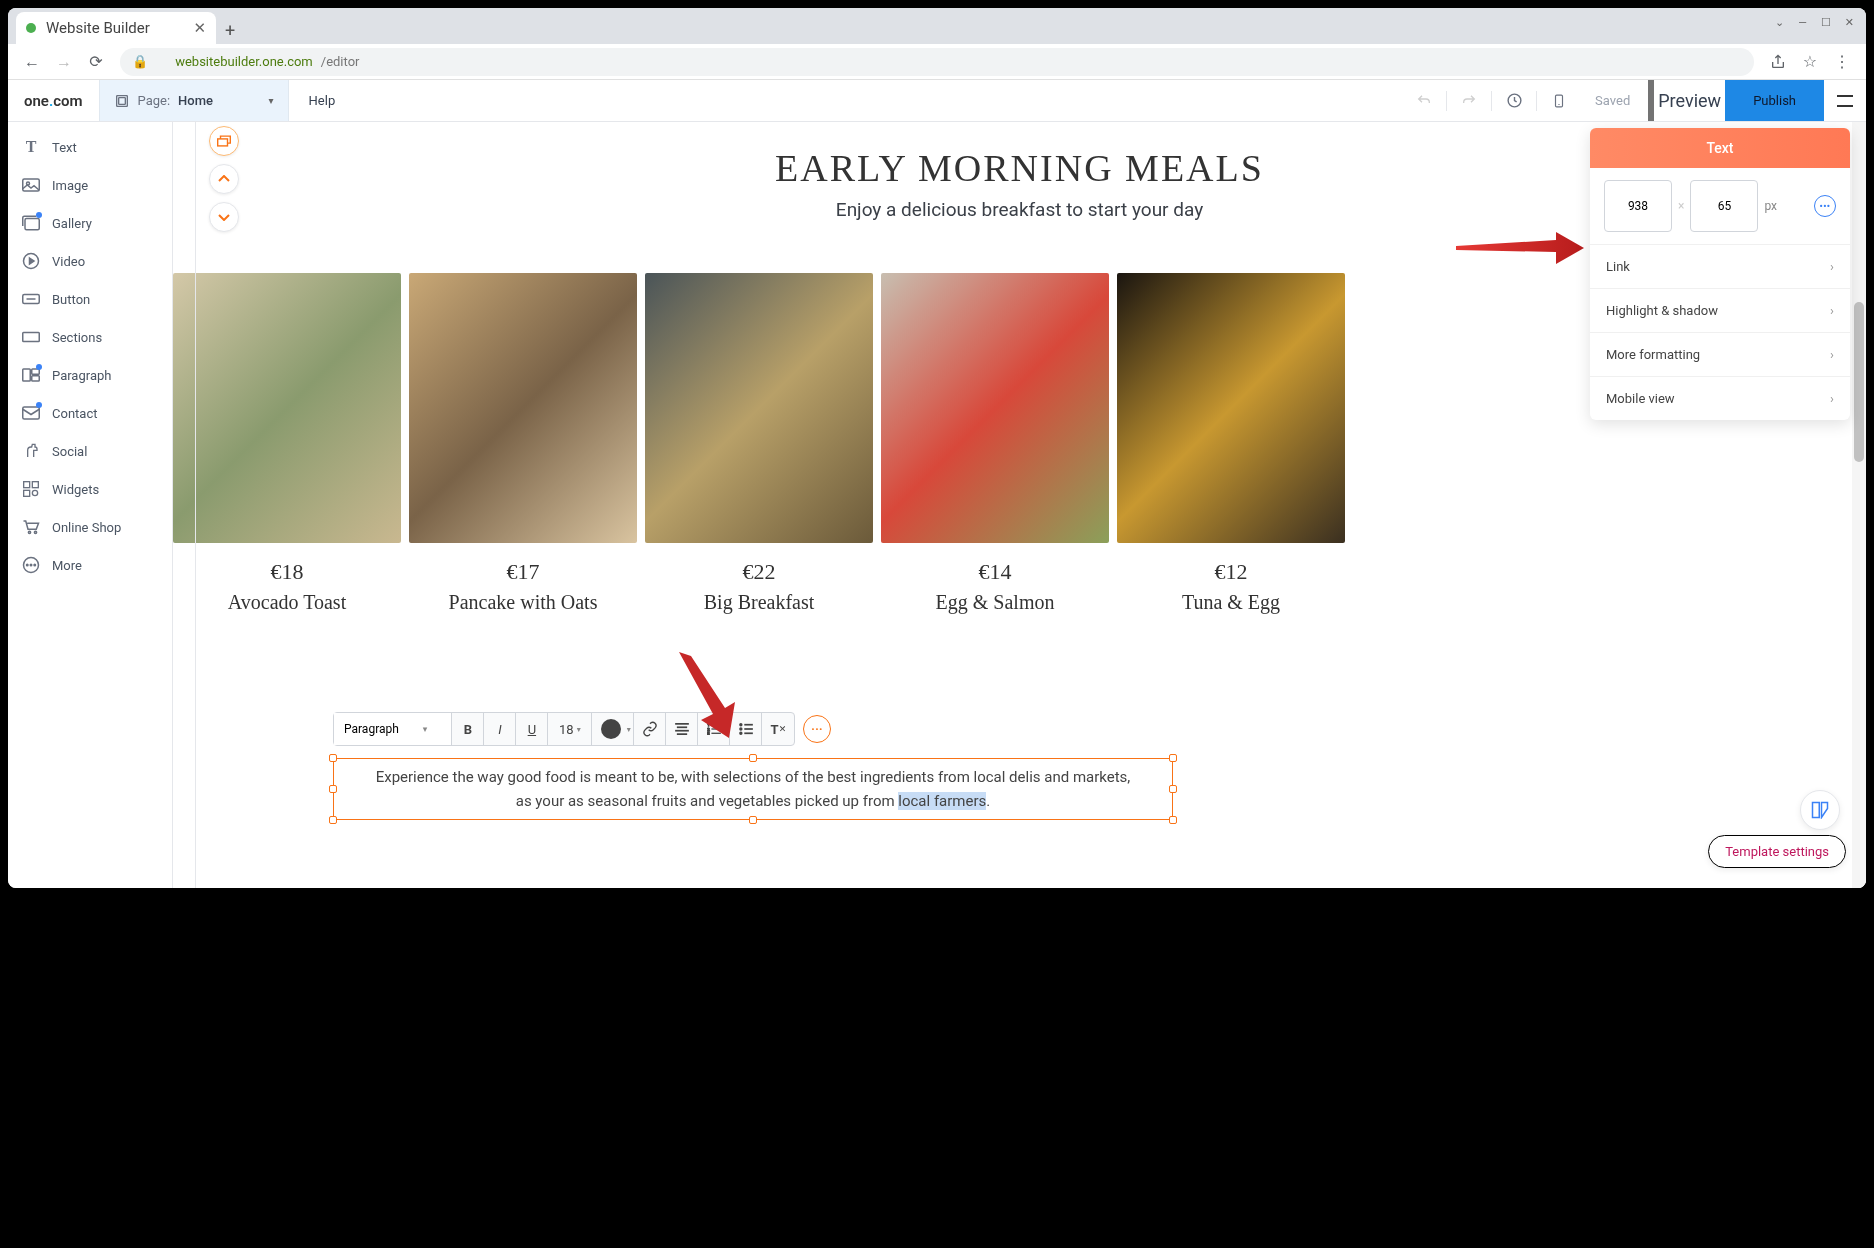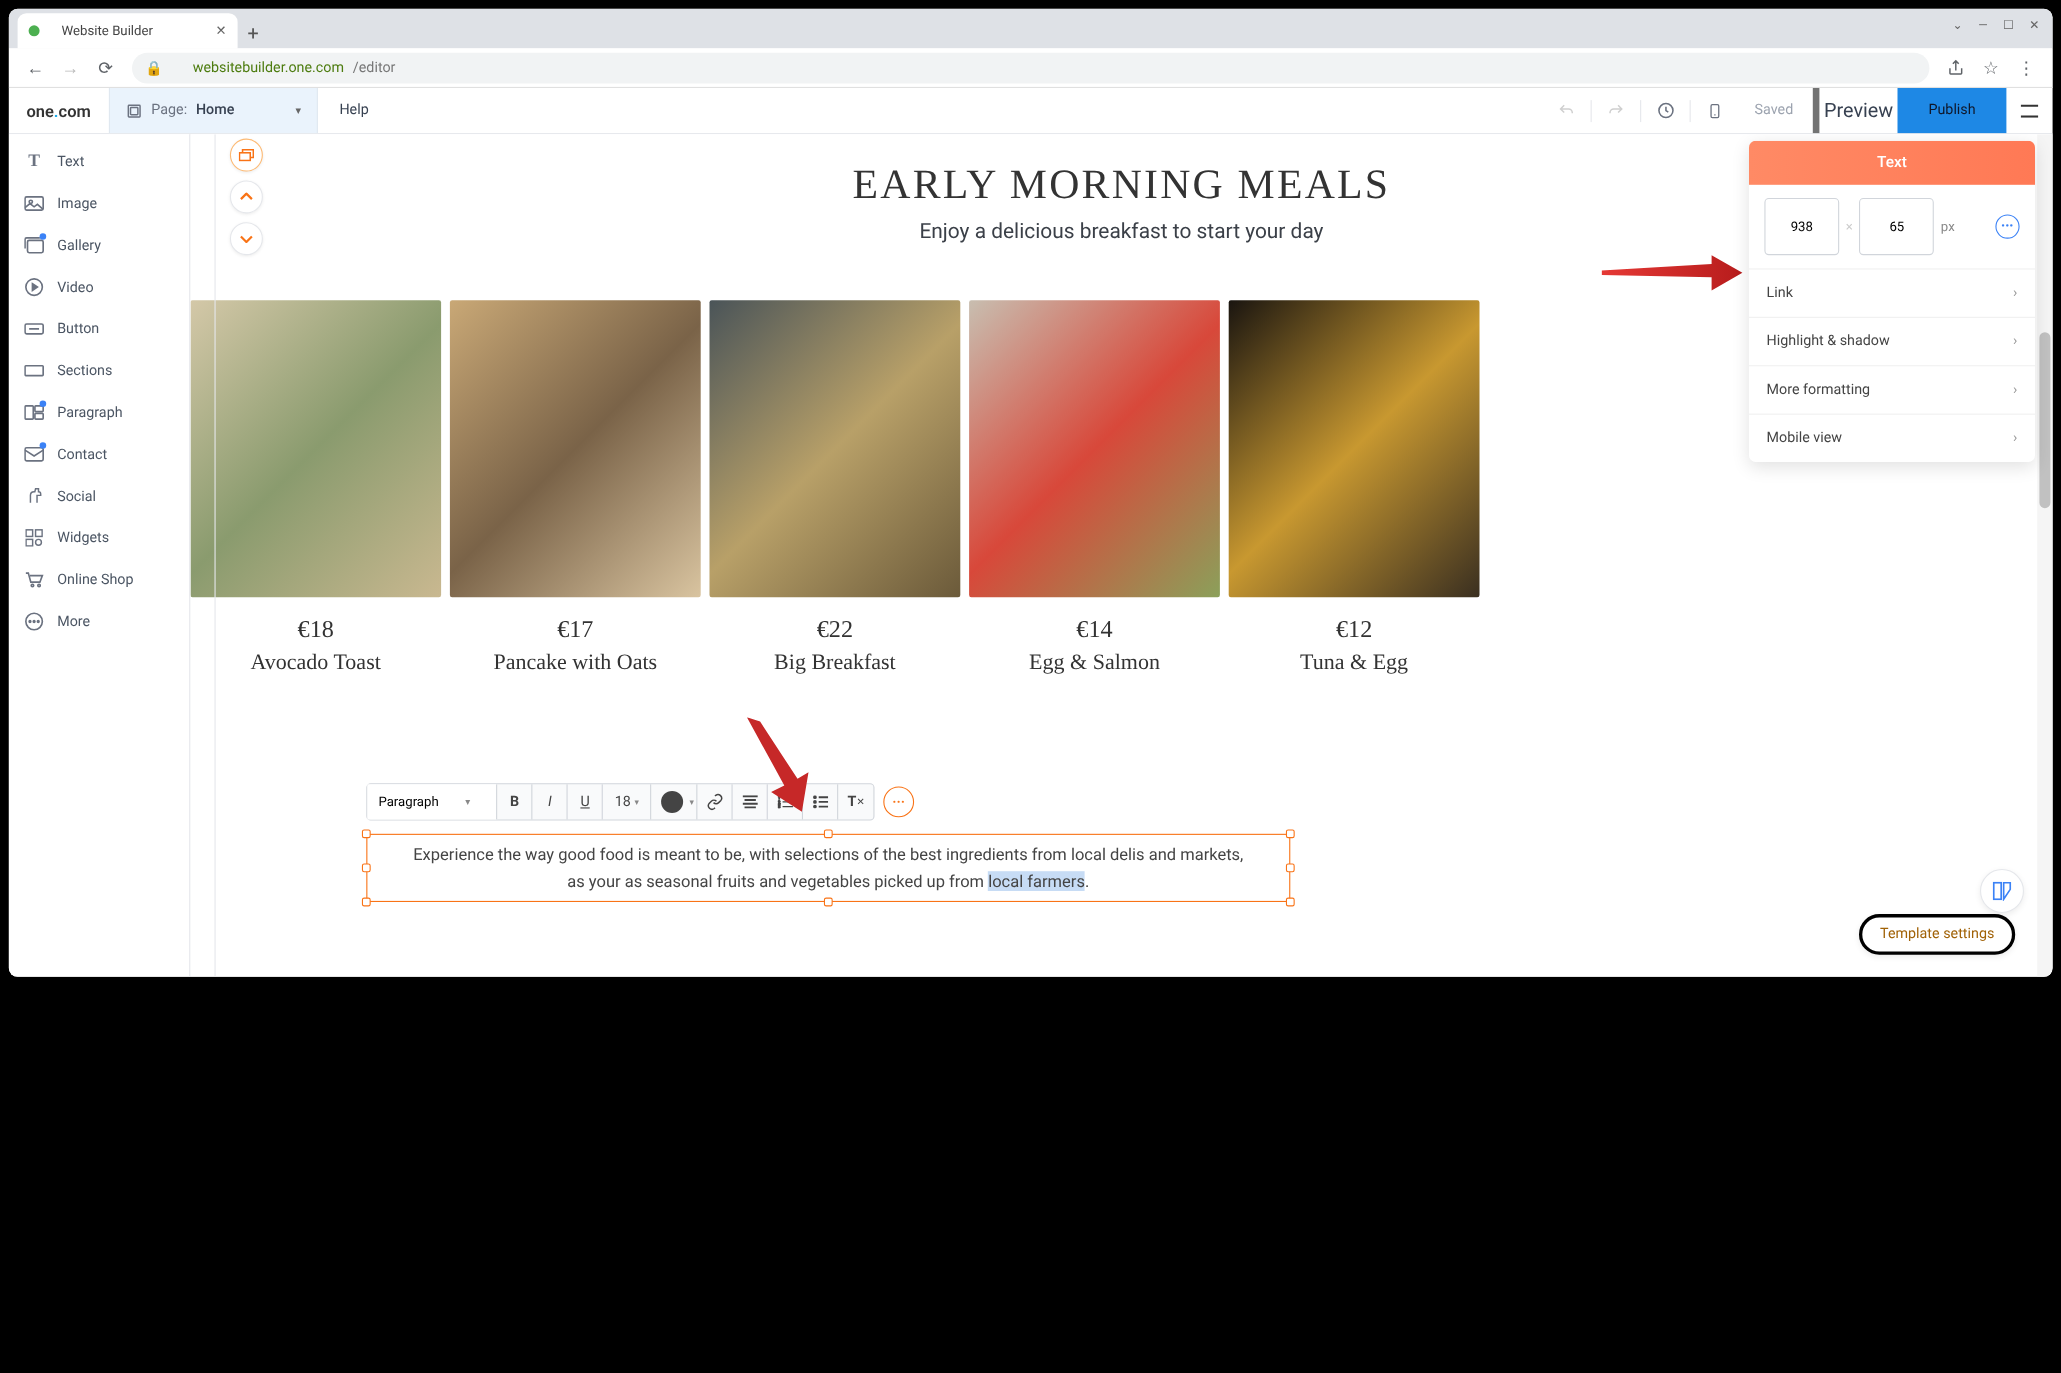--- a/index.html
+++ b/index.html
@@ -1,21 +1,21 @@
 <!DOCTYPE html>
 <html><head>
 <meta charset="utf-8">
 <style>
 * { margin: 0; padding: 0; box-sizing: border-box; font-family: -apple-system, BlinkMacSystemFont, "Segoe UI", Roboto, sans-serif; }
 body { background: #000; padding: 8px; }
 .window { background: #fff; border-radius: 8px; overflow: hidden; height: 880px; position: relative; }
 
 
 .tab-bar { background: #dee1e6; height: 36px; display: flex; align-items: flex-end; padding-left: 8px; }
-.browser-tab { background: #fff; height: 32px; border-radius: 8px 8px 0 0; display: flex; align-items: center; padding: 12px 10px; gap: 20px; min-width: 200px; font-size: 12px; color: #444; }
+.browser-tab { background: #fff; height: 32px; border-radius: 8px 8px 0 0; display: flex; align-items: center; padding: 12px 10px; gap: 10px; min-width: 200px; font-size: 15px; color: #444; }
 .tab-dot { width: 10px; height: 10px; border-radius: 50%; background: #4caf50; }
 .tab-close { margin-left: auto; color: #666; cursor: pointer; }
 .tab-new { width: 28px; height: 28px; display: flex; align-items: center; justify-content: center; color: #555; cursor: pointer; font-size: 18px; }
 
 .url-bar { background: #fff; height: 36px; display: flex; align-items: center; padding: 0 10px; gap: 4px; border-bottom: 1px solid #e0e0e0; }
 .nav-btn { width: 28px; height: 28px; display: flex; align-items: center; justify-content: center; color: #5f6368; cursor: pointer; border-radius: 50%; }
 .nav-btn.disabled { color: #bbb; }
 .url-field { flex: 1; background: #f1f3f4; border-radius: 14px; height: 28px; display: flex; align-items: center; padding: 0 12px; gap: 8px; font-size: 13px; color: #333; margin: 0 6px; }
 .url-domain { color: #4d7c0f; margin-left: 19px; }
 .url-path { color: #777; }
@@ -97,21 +97,21 @@
 .rp-size .times { color: #ccc; }
 .rp-size .more { margin-left: auto; width: 22px; height: 22px; border: 1.5px solid #3b82f6; border-radius: 50%; display: flex; align-items: center; justify-content: center; color: #3b82f6; font-size: 9px; font-weight: bold; letter-spacing: 0.5px; }
 .rp-item { display: flex; align-items: center; justify-content: space-between; padding: 14px 16px; font-size: 13px; color: #444; border-bottom: 1px solid #f0f0f0; cursor: pointer; }
 .rp-item .chev { color: #999; }
 
 
 .arrow1 { position: absolute; right: 280px; top: 108px; z-index: 6; }
 .arrow2 { position: absolute; left: 500px; top: 530px; z-index: 6; }
 
 
-.tpl-settings { position: absolute; right: 34px; bottom: 20px; background: #fff; border: 3px solid #000000; border-radius: 20px; padding: 8px 16px; font-size: 13px; color: #a16207; cursor: pointer; box-shadow: 0 2px 6px rgba(0,0,0,0.08); }
+.tpl-settings { position: absolute; right: 20px; bottom: 20px; background: #fff; border: 1px solid #000000; border-radius: 20px; padding: 8px 16px; font-size: 13px; color: #be185d; cursor: pointer; box-shadow: 0 2px 6px rgba(0,0,0,0.08); }
 .tpl-icon { position: absolute; right: 26px; bottom: 58px; width: 40px; height: 40px; border-radius: 50%; background: #fff; border: 1px solid #e5e7eb; display: flex; align-items: center; justify-content: center; box-shadow: 0 2px 6px rgba(0,0,0,0.08); color: #3b82f6; cursor: pointer; }
 
 
 .win-controls { position: absolute; top: 8px; right: 12px; display: flex; gap: 14px; color: #666; font-size: 11px; z-index: 20; }
 .win-controls span { cursor: pointer; }
 
 
 .scroll-track { position: absolute; right: 0; top: 0; bottom: 0; width: 14px; background: #f5f5f5; }
 .scroll-thumb { position: absolute; right: 2px; width: 10px; background: #c1c1c1; border-radius: 5px; top: 180px; height: 160px; }
 </style>

